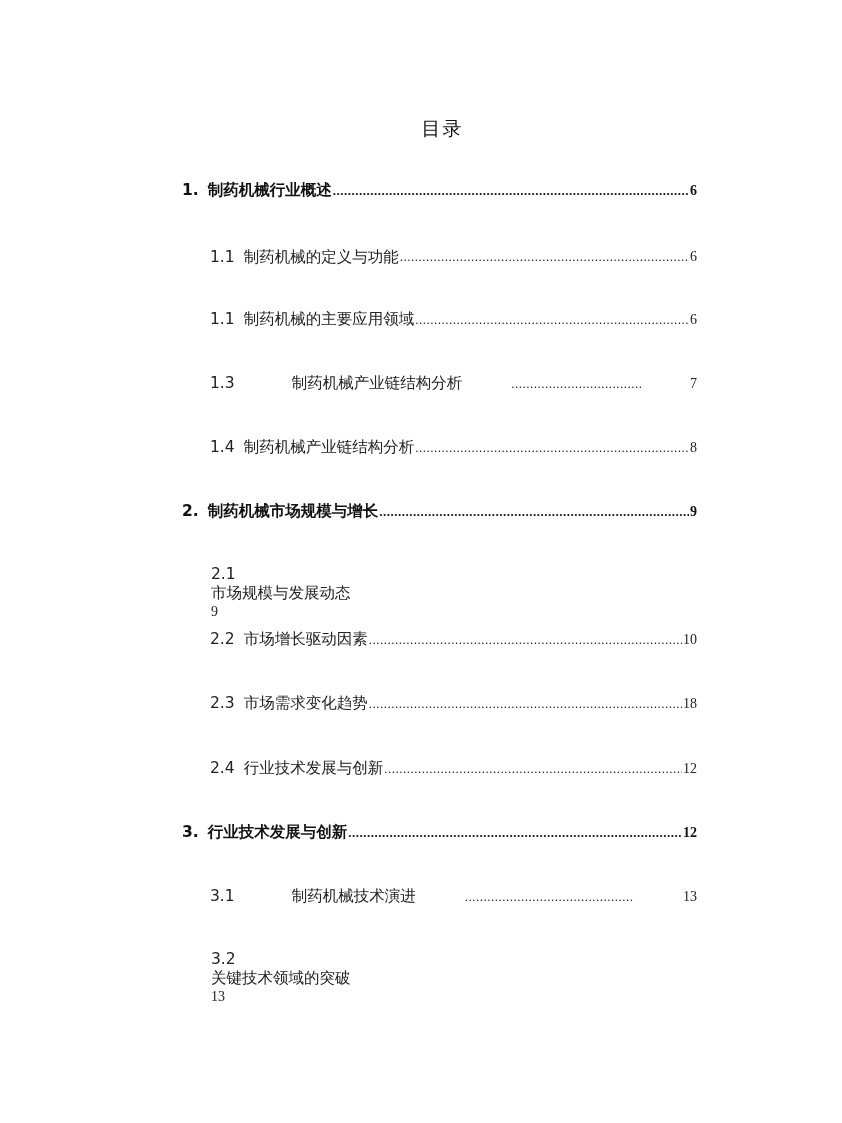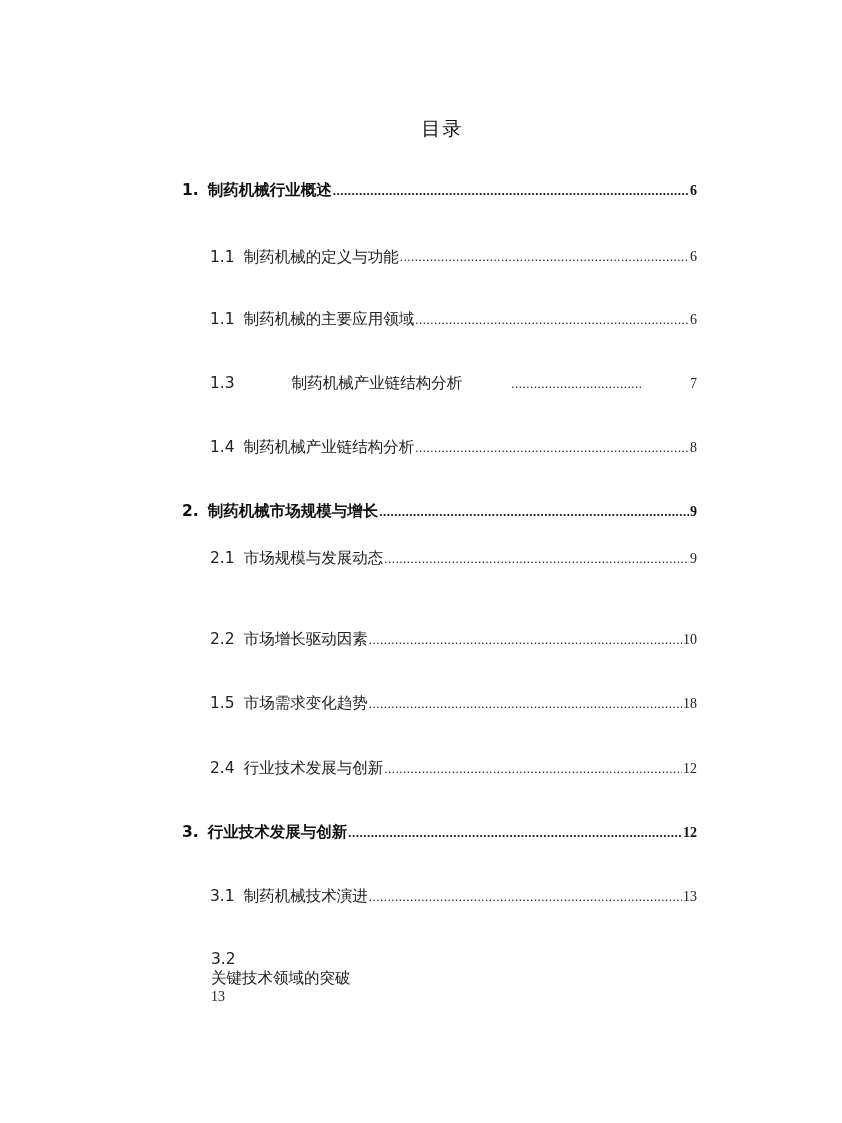--- a/index.html
+++ b/index.html
@@ -126,56 +126,56 @@
       <span class="toc-page">8</span>
     </div>
 
     <div class="toc-entry level-1" style="top:321px;">
       <span class="toc-num">2.</span>
       <span class="toc-text">制药机械市场规模与增长</span>
       <span class="toc-leader"></span>
       <span class="toc-page">9</span>
     </div>
 
-    <div class="toc-entry level-2" style="top:368px;">
+    <div class="toc-entry level-2" style="top:385px;flex-direction:column;">
       <span class="toc-num">2.1</span>
       <span class="toc-text">市场规模与发展动态</span>
       <span class="toc-leader"></span>
       <span class="toc-page">9</span>
     </div>
 
     <div class="toc-entry level-2" style="top:449px;">
       <span class="toc-num">2.2</span>
       <span class="toc-text">市场增长驱动因素</span>
       <span class="toc-leader"></span>
       <span class="toc-page">10</span>
     </div>
 
     <div class="toc-entry level-2" style="top:513px;">
-      <span class="toc-num">1.5</span>
+      <span class="toc-num">2.3</span>
       <span class="toc-text">市场需求变化趋势</span>
       <span class="toc-leader"></span>
       <span class="toc-page">18</span>
     </div>
 
     <div class="toc-entry level-2" style="top:578px;">
       <span class="toc-num">2.4</span>
       <span class="toc-text">行业技术发展与创新</span>
       <span class="toc-leader"></span>
       <span class="toc-page">12</span>
     </div>
 
     <div class="toc-entry level-1" style="top:642px;">
       <span class="toc-num">3.</span>
       <span class="toc-text">行业技术发展与创新</span>
       <span class="toc-leader"></span>
       <span class="toc-page">12</span>
     </div>
 
-    <div class="toc-entry level-2" style="top:706px;">
+    <div class="toc-entry level-2" style="top:706px;gap:48px;">
       <span class="toc-num">3.1</span>
       <span class="toc-text">制药机械技术演进</span>
       <span class="toc-leader"></span>
       <span class="toc-page">13</span>
     </div>
 
     <div class="toc-entry level-2" style="top:770px;flex-direction:column;">
       <span class="toc-num">3.2</span>
       <span class="toc-text">关键技术领域的突破</span>
       <span class="toc-leader"></span>

